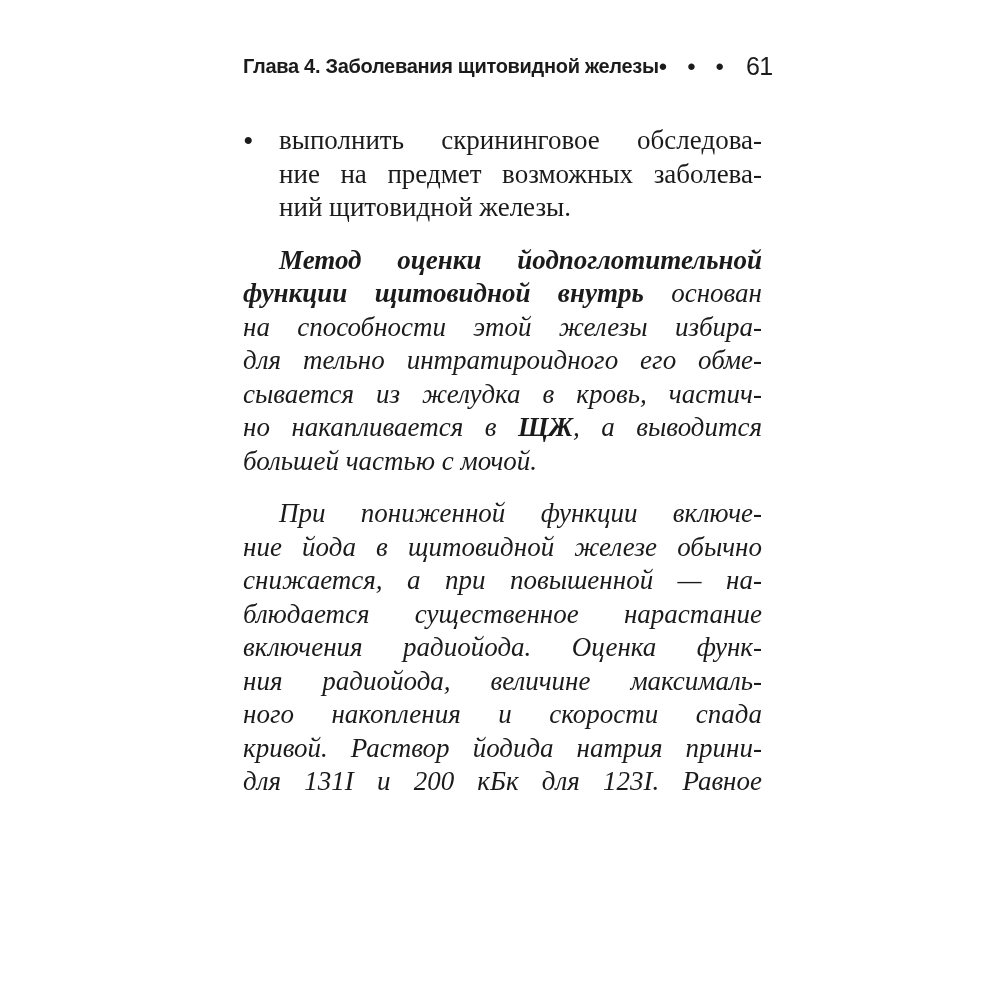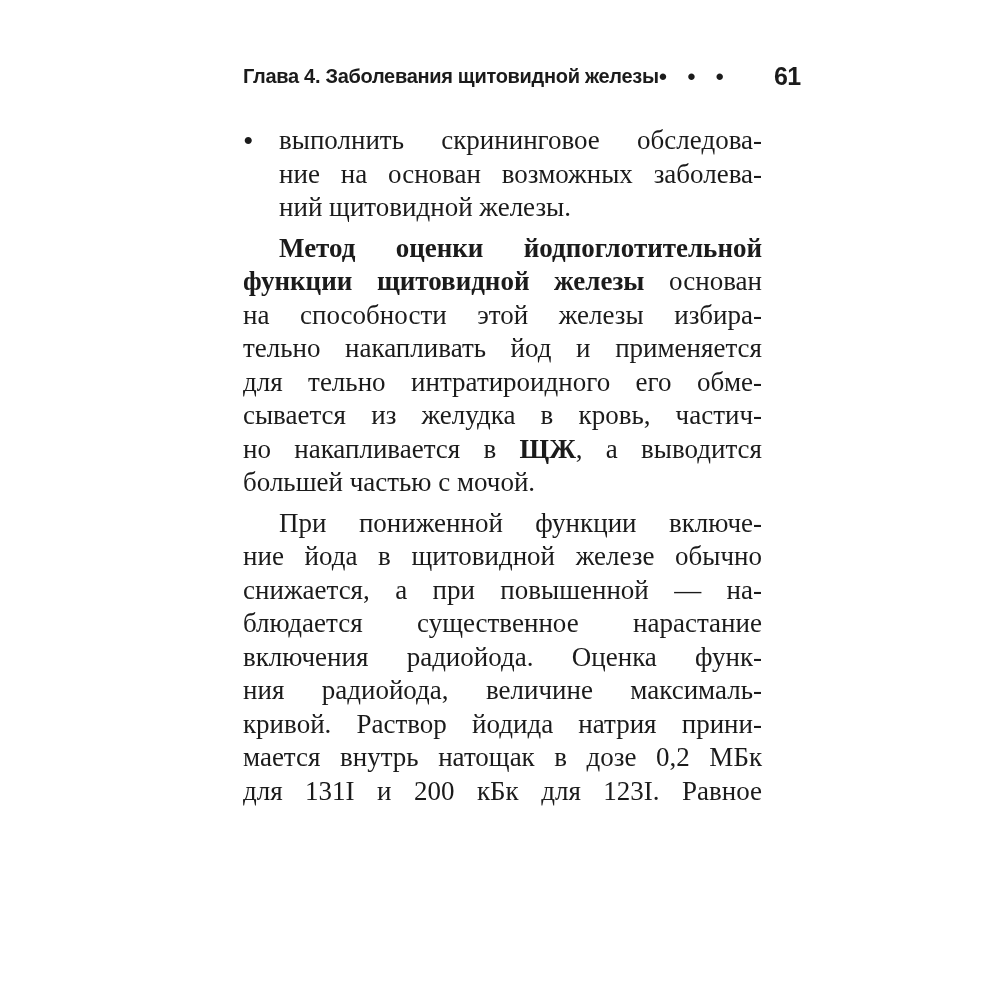--- a/index.html
+++ b/index.html
@@ -10,21 +10,21 @@
   body {
     width: 1000px;
     height: 1000px;
     position: relative;
     font-family: "Liberation Serif", serif;
     color: #1b1b1b;
     overflow: hidden;
   }
   .page-header {
     position: absolute;
-    top: 62px;
+    top: 52px;
     left: 243px;
     width: 519px;
     display: flex;
     align-items: center;
     justify-content: space-between;
     font-family: "Liberation Sans", sans-serif;
   }
   .chapter-title {
     font-size: 20px;
     font-weight: 700;
@@ -40,34 +40,33 @@
     display: flex;
     align-items: center;
     gap: 20px;
   }
   .dot {
     font-size: 24px;
     line-height: 10px;
   }
   .page-number {
     font-size: 25px;
-    font-weight: 700;
+    font-weight: 400;
     letter-spacing: -0.5px;
-    margin-left: 28px;
   }
   .page-body {
     position: absolute;
     top: 124px;
     left: 243px;
     width: 519px;
     font-size: 27px;
     line-height: 33.5px;
   }
   .block { margin: 0; }
-  .block + .block { margin-top: 7px; }
+  .block + .block { margin-top: 19px; font-style: italic; }
   .bullet-block { display: flex; }
   .bullet-marker {
     flex: none;
     width: 36px;
     font-size: 30px;
   }
   .bullet-text { flex: 1 1 auto; min-width: 0; font-family: Liberation Serif, serif; }
   .line {
     text-align: justify;
     text-align-last: justify;
@@ -90,38 +89,37 @@
     </span>
     <span class="page-number">61</span>
   </span>
 </div>
 
 <div class="page-body">
     <div class="block bullet-block">
       <span class="bullet-marker">•</span>
       <div class="bullet-text">
         <div class="line"><span>выполнить скрининговое обследова-</span></div>
-        <div class="line"><span>ние на основан возможных заболева-</span></div>
+        <div class="line"><span>ние на предмет возможных заболева-</span></div>
         <div class="line left"><span>ний щитовидной железы.</span></div>
       </div>
     </div>
     <div class="block paragraph">
       <div class="line indent"><span class="bold">Метод оценки йодпоглотительной</span></div>
-      <div class="line"><span class="bold">функции щитовидной железы</span><span> основан</span></div>
+      <div class="line"><span class="bold">функции щитовидной внутрь</span><span> основан</span></div>
       <div class="line"><span>на способности этой железы избира-</span></div>
-      <div class="line"><span>тельно накапливать йод и применяется</span></div>
       <div class="line"><span>для тельно интратироидного его обме-</span></div>
       <div class="line"><span>сывается из желудка в кровь, частич-</span></div>
       <div class="line"><span>но накапливается в </span><span class="bold">ЩЖ</span><span>, а выводится</span></div>
       <div class="line left"><span>большей частью с мочой.</span></div>
     </div>
     <div class="block paragraph">
       <div class="line indent"><span>При пониженной функции включе-</span></div>
       <div class="line"><span>ние йода в щитовидной железе обычно</span></div>
       <div class="line"><span>снижается, а при повышенной — на-</span></div>
       <div class="line"><span>блюдается существенное нарастание</span></div>
       <div class="line"><span>включения радиойода. Оценка функ-</span></div>
       <div class="line"><span>ния радиойода, величине максималь-</span></div>
+      <div class="line"><span>ного накопления и скорости спада</span></div>
       <div class="line"><span>кривой. Раствор йодида натрия прини-</span></div>
-      <div class="line"><span>мается внутрь натощак в дозе 0,2 МБк</span></div>
       <div class="line"><span>для 131I и 200 кБк для 123I. Равное</span></div>
     </div>
   </div>
 
 </body></html>

